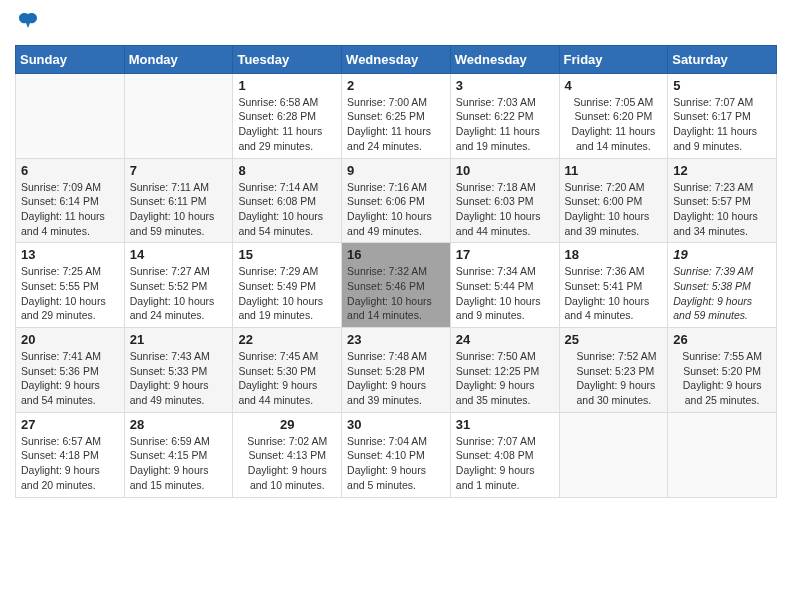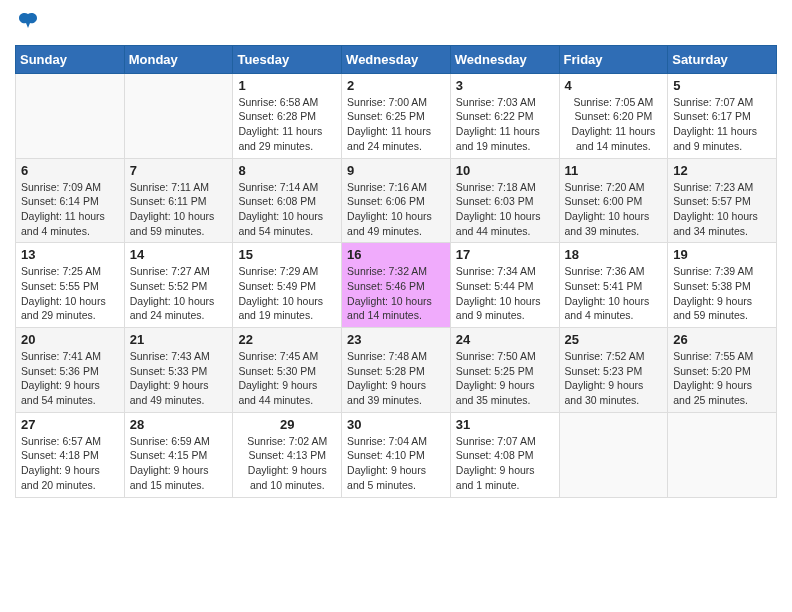--- a/index.html
+++ b/index.html
@@ -219,39 +219,39 @@
           <div class="day-info" style="white-space: pre-line;">Sunrise: 7:27 AM
 Sunset: 5:52 PM
 Daylight: 10 hours and 24 minutes.</div>
         </td>
         <td style="background: rgb(255, 255, 255);">
           <span class="day-num">15</span>
           <div class="day-info" style="white-space: pre-line;">Sunrise: 7:29 AM
 Sunset: 5:49 PM
 Daylight: 10 hours and 19 minutes.</div>
         </td>
-        <td style="background: #f0abfc;">
+        <td style="background: #a3a3a3;">
           <span class="day-num">16</span>
           <div class="day-info" style="white-space: pre-line;">Sunrise: 7:32 AM
 Sunset: 5:46 PM
 Daylight: 10 hours and 14 minutes.</div>
         </td>
         <td style="background: rgb(255, 255, 255);">
           <span class="day-num">17</span>
           <div class="day-info" style="white-space: pre-line;">Sunrise: 7:34 AM
 Sunset: 5:44 PM
 Daylight: 10 hours and 9 minutes.</div>
         </td>
         <td style="background: rgb(255, 255, 255);">
           <span class="day-num">18</span>
           <div class="day-info" style="white-space: pre-line;">Sunrise: 7:36 AM
 Sunset: 5:41 PM
 Daylight: 10 hours and 4 minutes.</div>
         </td>
-        <td style="background: rgb(255, 255, 255);">
+        <td style="background: rgb(255, 255, 255); font-style: italic;">
           <span class="day-num">19</span>
           <div class="day-info" style="white-space: pre-line;">Sunrise: 7:39 AM
 Sunset: 5:38 PM
 Daylight: 9 hours and 59 minutes.</div>
         </td>
       </tr>
       <tr>
         <td style="background: rgb(245, 245, 245);">
           <span class="day-num">20</span>
           <div class="day-info" style="white-space: pre-line;">Sunrise: 7:41 AM
@@ -272,32 +272,32 @@
         </td>
         <td style="background: rgb(245, 245, 245);">
           <span class="day-num">23</span>
           <div class="day-info" style="white-space: pre-line;">Sunrise: 7:48 AM
 Sunset: 5:28 PM
 Daylight: 9 hours and 39 minutes.</div>
         </td>
         <td style="background: rgb(245, 245, 245);">
           <span class="day-num">24</span>
           <div class="day-info" style="white-space: pre-line;">Sunrise: 7:50 AM
-Sunset: 5:25 PM
+Sunset: 12:25 PM
 Daylight: 9 hours and 35 minutes.</div>
         </td>
         <td style="background: rgb(245, 245, 245);">
           <span class="day-num">25</span>
-          <div class="day-info" style="white-space: pre-line;">Sunrise: 7:52 AM
+          <div class="day-info" style="white-space: pre-line; margin-left: 12px;">Sunrise: 7:52 AM
 Sunset: 5:23 PM
 Daylight: 9 hours and 30 minutes.</div>
         </td>
         <td style="background: rgb(245, 245, 245);">
           <span class="day-num">26</span>
-          <div class="day-info" style="white-space: pre-line;">Sunrise: 7:55 AM
+          <div class="day-info" style="white-space: pre-line; text-align: center;">Sunrise: 7:55 AM
 Sunset: 5:20 PM
 Daylight: 9 hours and 25 minutes.</div>
         </td>
       </tr>
       <tr>
         <td style="background: rgb(255, 255, 255);">
           <span class="day-num">27</span>
           <div class="day-info" style="white-space: pre-line;">Sunrise: 6:57 AM
 Sunset: 4:18 PM
 Daylight: 9 hours and 20 minutes.</div>

